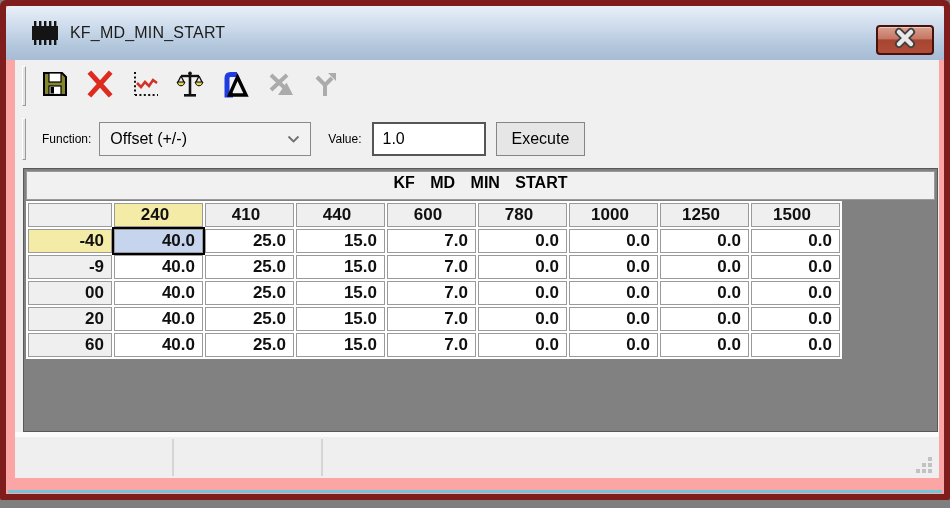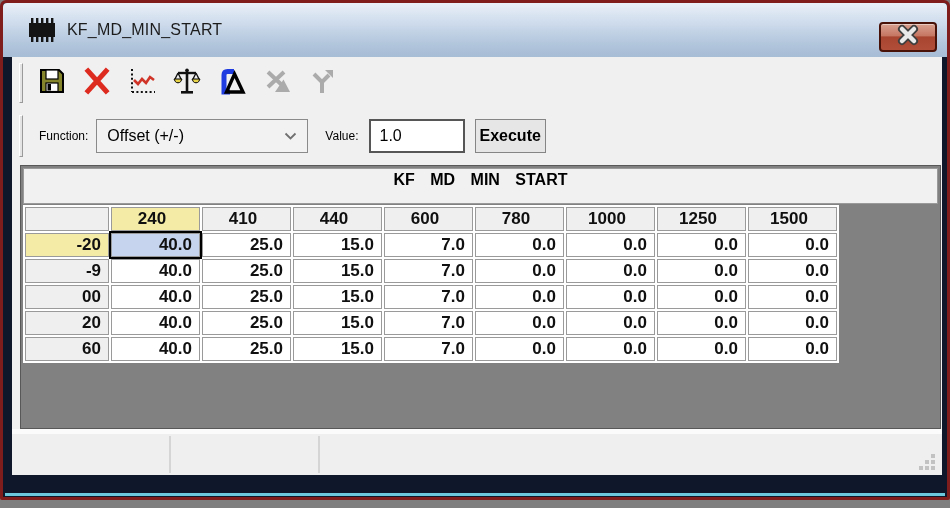--- a/index.html
+++ b/index.html
@@ -5,22 +5,22 @@
   * { box-sizing: border-box; margin: 0; padding: 0; }
   html,body { width: 950px; height: 508px; }
   body {
     background: #7f7f7f;
     font-family: "Liberation Sans", sans-serif;
     overflow: hidden;
   }
   .window {
     position: relative;
     width: 950px; height: 500px;
-    background: #0f172a;
-    border: 3px solid #7f1d1d;
+    background: #fca5a5;
+    border: 6px solid #7f1d1d;
     border-radius: 6px 6px 2px 2px;
   }
   .window::after { 
     content: ""; position: absolute; left: 2px; right: 2px; bottom: 1px;
     height: 3px; background: #6cc8dc;
   }
   
   .titlebar {
     position: relative; height: 54px;
     display: flex; align-items: center;
@@ -60,40 +60,40 @@
   .funcbar .gripper { height: 42px; }
   .lbl { font-size: 12px; color: #000; margin: 0 8px 0 6px; }
   .combo {
     width: 212px; height: 34px;
     background: #f2f2f2; border: 1px solid #8a8a8a;
     display: flex; align-items: center; padding: 0 10px;
     font-size: 16px; color: #000; gap: 12px;
   }
   .combo .chev { margin-left: auto; display: inline-flex; }
   .val-input {
-    width: 96px; height: 34px; margin-left: 2px;
+    width: 114px; height: 34px; margin-left: 2px;
     border: 2px solid #565656; background: #ffffff;
     font-family: "Liberation Sans", sans-serif; font-size: 16px; color: #000;
     padding: 0 0 0 9px; outline: none;
   }
   .exec-btn {
-    height: 34px; margin-left: 10px; padding: 0 4px;
+    height: 34px; margin-left: 10px; padding: 0 15px;
     background: #e6e6e6; border: 1px solid #858585;
-    font-family: "Liberation Sans", sans-serif; font-size: 16px; color: #000; font-weight: bold;
+    font-family: "Liberation Sans", sans-serif; font-size: 16px; color: #000;
   }
   
   .table-area {
     margin: 2px 1px 0 8px; height: 264px;
     background: #818181;
     border: 1px solid #585858;
     padding: 2px;
     overflow: hidden;
   }
   .grid-title {
-    height: 36px; line-height: 21px; margin-bottom: 1px;
+    height: 29px; line-height: 21px; margin-bottom: 1px;
     background: #f1f1f1; border: 1px solid #9a9a9a;
     text-align: center; font-size: 16px; font-weight: bold; color: #000;
     word-spacing: 11px;
   }
   table.map { border-collapse: separate; border-spacing: 2px; background: #ffffff; table-layout: fixed; }
   table.map th, table.map td {
     height: 24px; border: 1px solid #9a9a9a;
     font-size: 17px; font-weight: bold; color: #101010;
     padding: 0 7px 0 0; white-space: nowrap; overflow: hidden;
   }
@@ -261,21 +261,21 @@
               <th class="colhdr hl">240</th>
               <th class="colhdr">410</th>
               <th class="colhdr">440</th>
               <th class="colhdr">600</th>
               <th class="colhdr">780</th>
               <th class="colhdr">1000</th>
               <th class="colhdr">1250</th>
               <th class="colhdr">1500</th>
             </tr>
             <tr>
-              <th class="rowhdr hl">-20</th>
+              <th class="rowhdr hl">-40</th>
               <td class="cell sel">40.0</td>
               <td class="cell">25.0</td>
               <td class="cell">15.0</td>
               <td class="cell">7.0</td>
               <td class="cell">0.0</td>
               <td class="cell">0.0</td>
               <td class="cell">0.0</td>
               <td class="cell">0.0</td>
             </tr>
             <tr>

